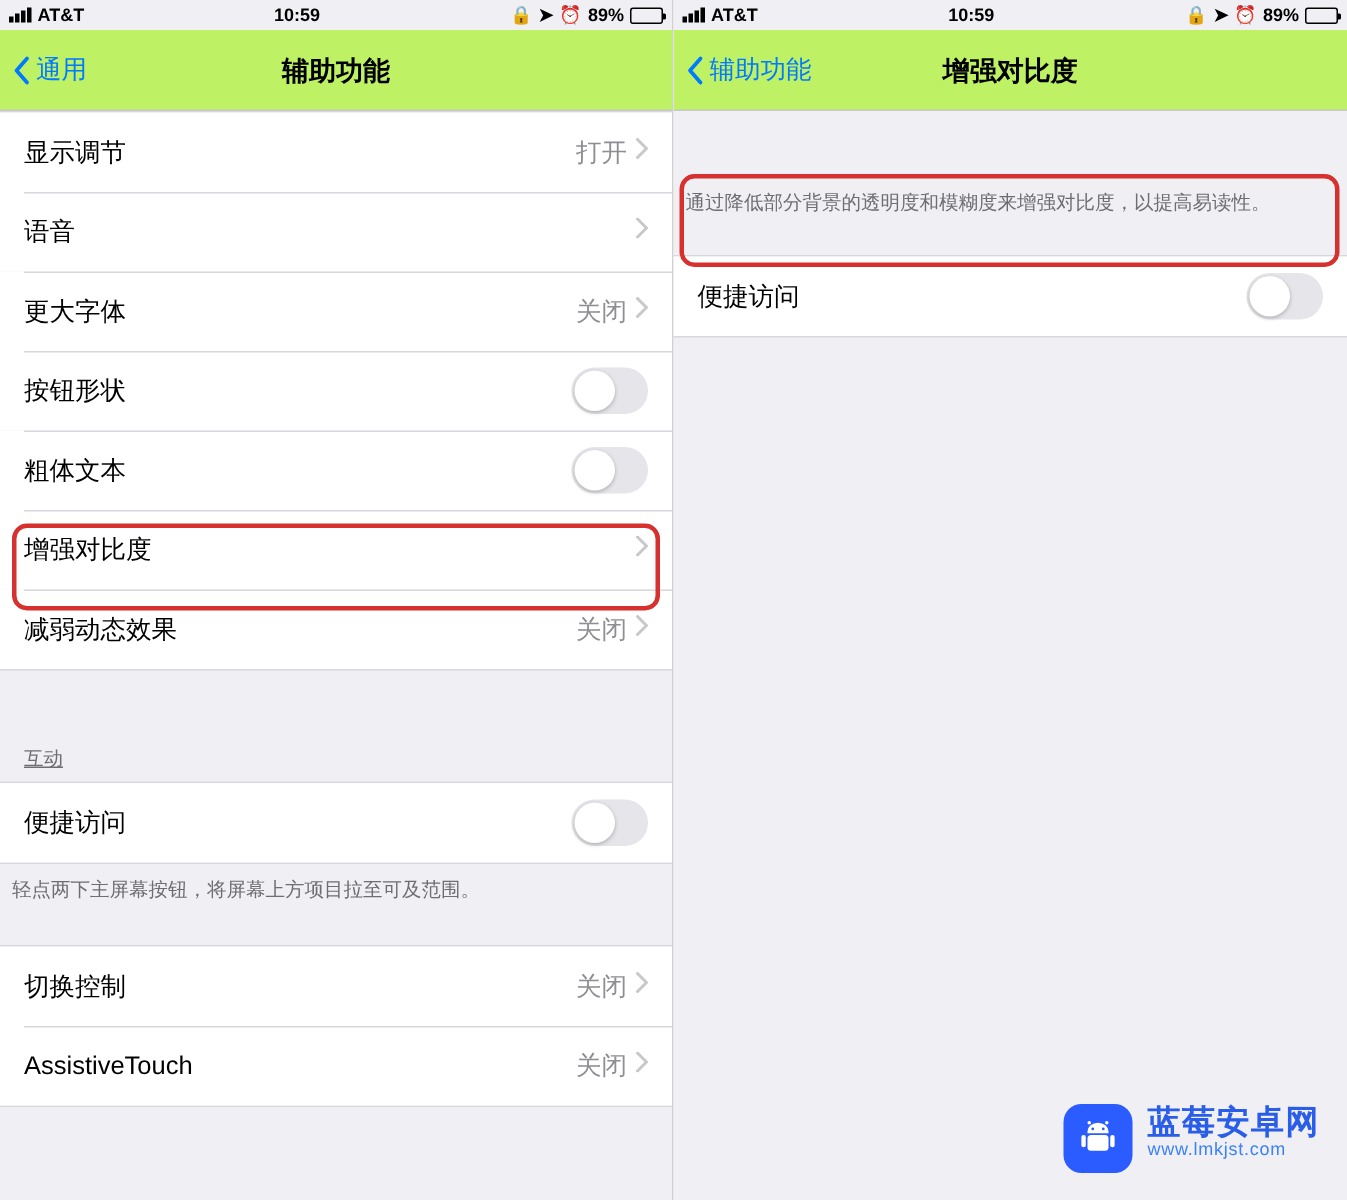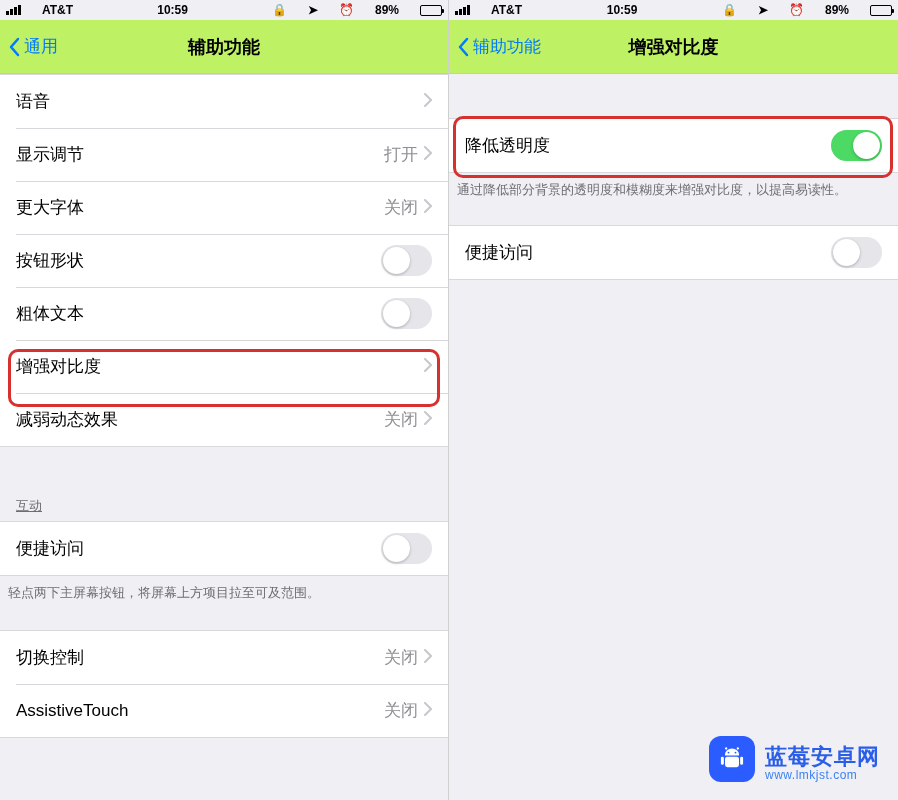--- a/index.html
+++ b/index.html
@@ -23,21 +23,21 @@
       height: 20px;
       display: flex;
       align-items: center;
       justify-content: space-between;
       padding: 0 6px;
       background: #efeff4;
       font-size: 12px;
       font-weight: 600;
       color: #000;
     }
-    .status-left, .status-right { display: flex; align-items: center; gap: 21px; }
+    .status-left, .status-right { display: flex; align-items: center; gap: 4px; }
     .status-center { font-weight: 700; }
     .signal-bars {
       display: inline-flex; gap: 1px; align-items: flex-end;
     }
     .signal-bars span {
       width: 3px; background: #000; display: inline-block;
     }
     .signal-bars span:nth-child(1){height:4px}
     .signal-bars span:nth-child(2){height:6px}
     .signal-bars span:nth-child(3){height:8px}
@@ -146,21 +146,21 @@
       border: 3px solid #d6312e;
       border-radius: 10px;
       pointer-events: none;
       z-index: 10;
     }
     .watermark {
       position: absolute;
       bottom: 18px;
       right: 18px;
       display: flex;
-      align-items: flex-end;
+      align-items: flex-start;
       gap: 10px;
       z-index: 20;
       margin-left: 43px;
     }
     .wm-icon {
       width: 46px; height: 46px;
       border-radius: 12px;
       background: #2b5cff;
       display: flex;
       align-items: center;
@@ -200,29 +200,29 @@
       <svg viewBox="0 0 12 20">
           <path d="M10 2 L3 10 L10 18" stroke="#007aff" stroke-width="2.5" fill="none" stroke-linecap="round" stroke-linejoin="round"></path>
         </svg>
       <span>通用</span>
     </div>
     <div class="nav-title">辅助功能</div>
   </div>
 
   <div class="cell-group">
     <div class="cell">
+      <span class="cell-label">显示调节</span>
+      <span class="cell-value">打开</span>
+      <span class="chevron"><svg viewBox="0 0 8 14">
+            <path d="M1 1 L7 7 L1 13" stroke="#c7c7cc" stroke-width="2" fill="none" stroke-linecap="round"></path>
+          </svg></span>
+    </div>
+    <div class="cell">
       <span class="cell-label">语音</span>
       <span class="cell-value"></span>
-      <span class="chevron"><svg viewBox="0 0 8 14">
-            <path d="M1 1 L7 7 L1 13" stroke="#c7c7cc" stroke-width="2" fill="none" stroke-linecap="round"></path>
-          </svg></span>
-    </div>
-    <div class="cell">
-      <span class="cell-label">显示调节</span>
-      <span class="cell-value">打开</span>
       <span class="chevron"><svg viewBox="0 0 8 14">
             <path d="M1 1 L7 7 L1 13" stroke="#c7c7cc" stroke-width="2" fill="none" stroke-linecap="round"></path>
           </svg></span>
     </div>
     <div class="cell">
       <span class="cell-label">更大字体</span>
       <span class="cell-value">关闭</span>
       <span class="chevron"><svg viewBox="0 0 8 14">
             <path d="M1 1 L7 7 L1 13" stroke="#c7c7cc" stroke-width="2" fill="none" stroke-linecap="round"></path>
           </svg></span>
@@ -312,28 +312,20 @@
     <div class="nav-back">
       <svg viewBox="0 0 12 20">
           <path d="M10 2 L3 10 L10 18" stroke="#007aff" stroke-width="2.5" fill="none" stroke-linecap="round" stroke-linejoin="round"></path>
         </svg>
       <span>辅助功能</span>
     </div>
     <div class="nav-title">增强对比度</div>
   </div>
 
   <div style="height:44px;"></div>
-  <div class="cell-group">
-    <div class="cell">
-      <span class="cell-label">降低透明度</span>
-      <div class="toggle on">
-          <div class="toggle-knob"></div>
-        </div>
-    </div>
-  </div>
   <div class="footer-note">通过降低部分背景的透明度和模糊度来增强对比度，以提高易读性。</div>
 
   <div class="highlight-box" style="left:4px; top:116px; width:440px; height:62px;"></div>
 
   <div style="height:18px;"></div>
   <div class="cell-group">
     <div class="cell">
       <span class="cell-label">便捷访问</span>
       <div class="toggle">
           <div class="toggle-knob"></div>

